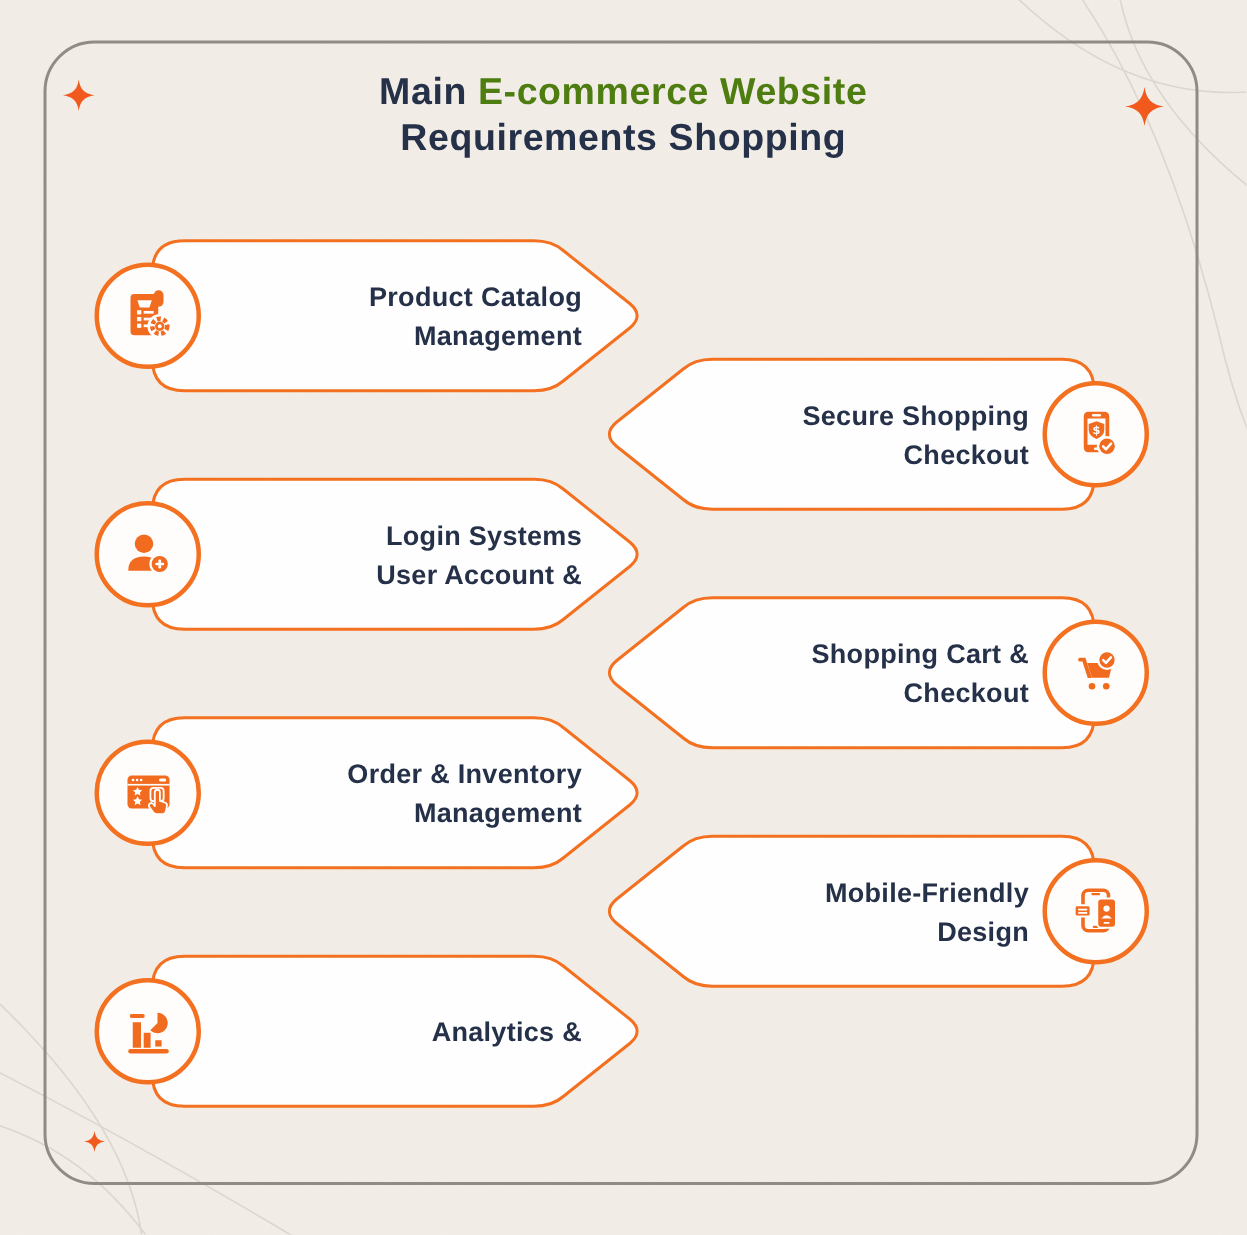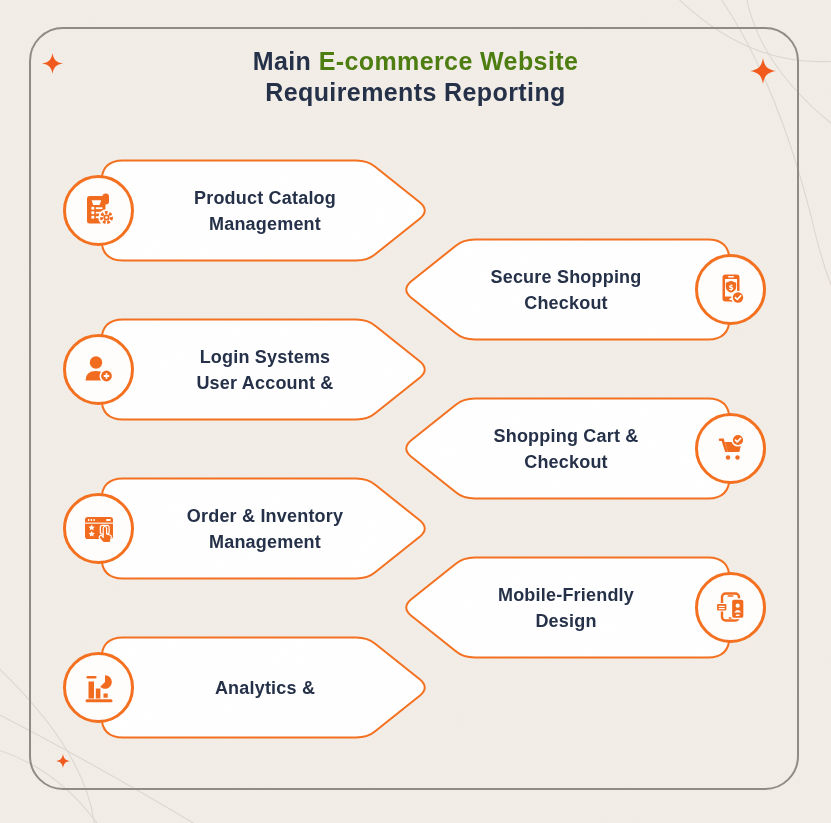--- a/index.html
+++ b/index.html
@@ -19,21 +19,21 @@
     position:absolute;left:0;top:46px;width:831px;text-align:center;
     font-size:25px;line-height:31px;font-weight:700;color:#243048;
     letter-spacing:.4px;
   }
   .title .accent{color:#4d7c0f;}
   .row{position:absolute;width:331px;height:103px;}
   .banner-svg{position:absolute;left:0;top:0;display:block;}
   .row.right .banner-svg{transform:scaleX(-1);}
   .label{
     position:absolute;top:0;height:103px;display:flex;flex-direction:column;
-    justify-content:center;text-align:center;
+    justify-content:center;text-align:right;
     font-size:18px;line-height:26px;font-weight:600;color:#243048;letter-spacing:.2px;
   }
   .row.left .label{left:42px;width:246px;}
   .row.right .label{left:46px;width:240px;}
   .icon-circle{
     position:absolute;width:65px;height:65px;border:3.5px solid #f4701f;
     border-radius:50%;background:#fffefd;top:15.5px;
     display:flex;align-items:center;justify-content:center;
   }
   .row.left .icon-circle{left:-37px;}
@@ -65,21 +65,21 @@
   </svg>
   <svg class="sparkle" style="left:750px;top:58px;" width="26" height="26" viewBox="0 0 24 24">
     <path d="M12 0 C13.1 7.6 16.4 10.9 24 12 C16.4 13.1 13.1 16.4 12 24 C10.9 16.4 7.6 13.1 0 12 C7.6 10.9 10.9 7.6 12 0 Z" fill="#f2591c"></path>
   </svg>
   <svg class="sparkle" style="left:56px;top:754px;" width="14" height="14" viewBox="0 0 24 24">
     <path d="M12 0 C13.1 7.6 16.4 10.9 24 12 C16.4 13.1 13.1 16.4 12 24 C10.9 16.4 7.6 13.1 0 12 C7.6 10.9 10.9 7.6 12 0 Z" fill="#f2591c"></path>
   </svg>
 
   <div class="title">
     <div><span>Main</span> <span class="accent">E-commerce Website</span></div>
-    <div><span>Requirements Reporting</span></div>
+    <div><span>Requirements Shopping</span></div>
   </div>
 
   <div class="row left" style="left:100px;top:159px;">
     <svg class="banner-svg" width="331" height="103" viewBox="0 0 331 103">
       <path d="M23 1.5 H256 Q268 1.5 275.5 8 L320 43.5 Q329.5 51.5 320 59.5 L275.5 95 Q268 101.5 256 101.5 H23 Q1.5 101.5 1.5 80 V23 Q1.5 1.5 23 1.5 Z" fill="#ffffff" stroke="#f4701f" stroke-width="2"></path>
     </svg>
     <div class="label">
       <span>Product Catalog</span>
       <span>Management</span>
     </div>

